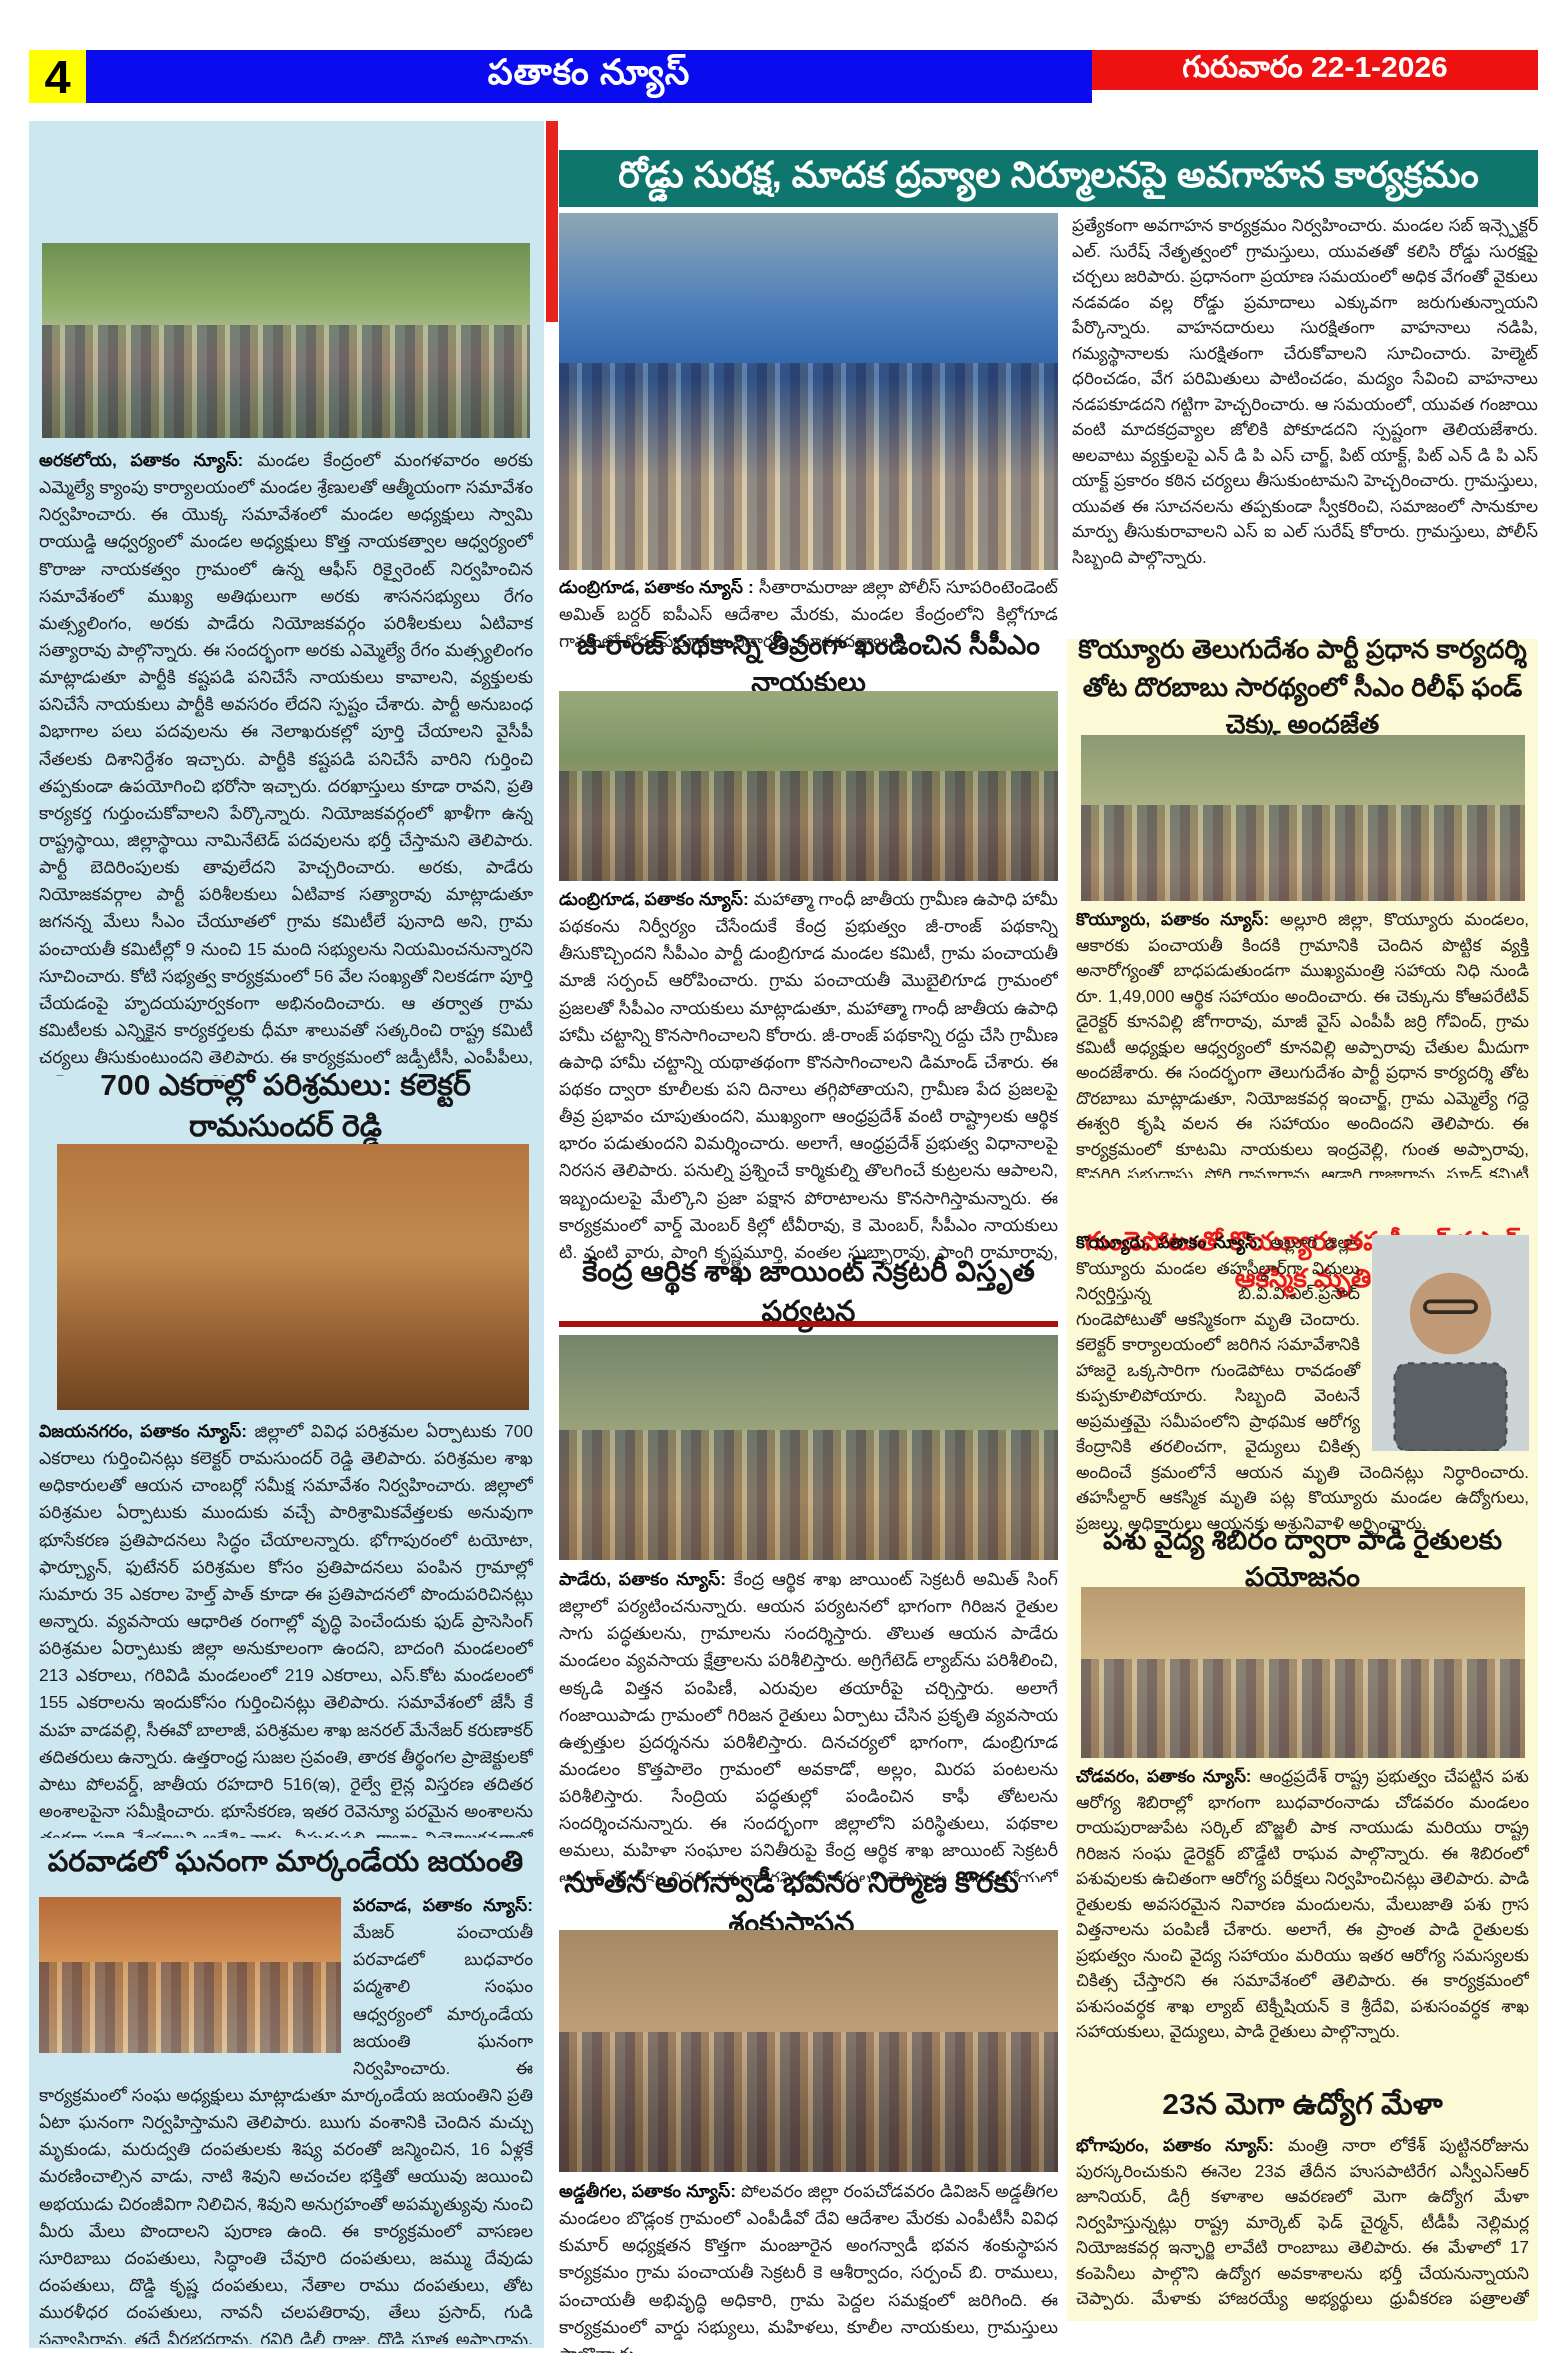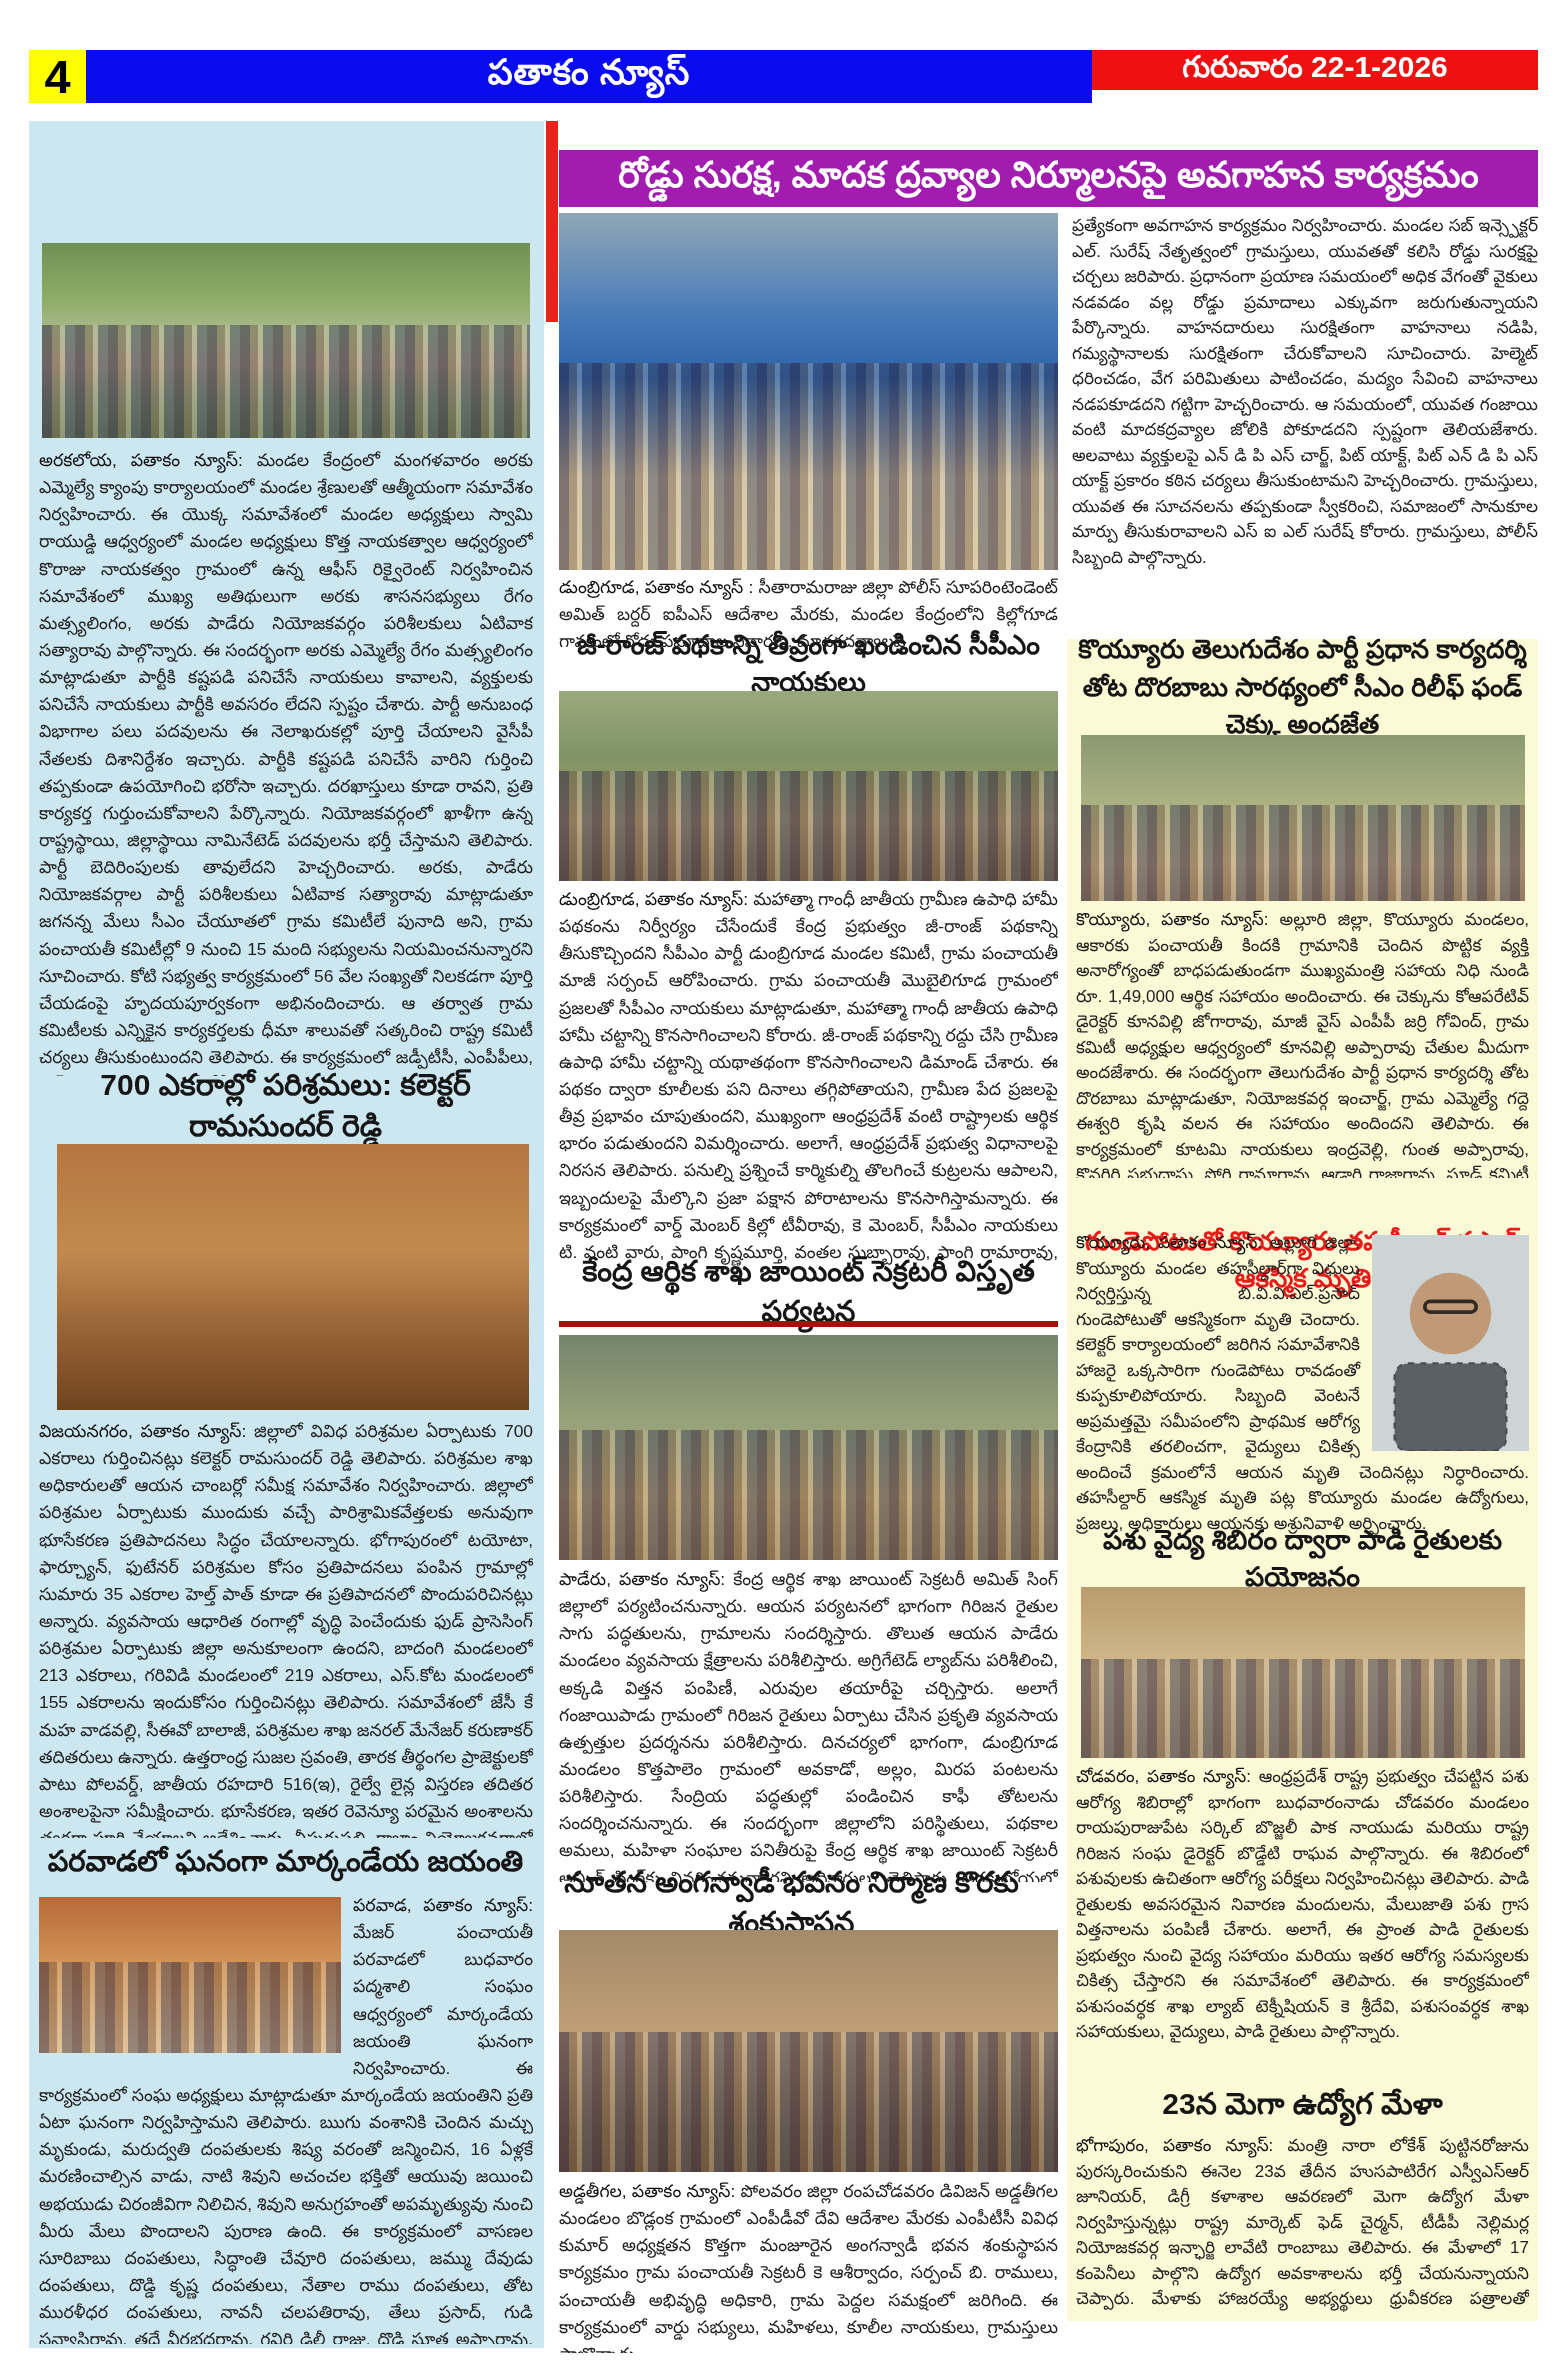--- a/index.html
+++ b/index.html
@@ -17,29 +17,29 @@
             display:flex;align-items:center;justify-content:center}
 
   
   .panel-blue{background:#cde7f1}
   .panel-cream{background:#fcf9d6}
   .red-divider{background:#e6231c}
 
   
   .hl{font-weight:bold;text-align:center;display:flex;align-items:center;justify-content:center}
   .hl-pink{color:#e62e80;font-size:31px;line-height:1.45}
-  .hl-banner{background:#a21caf;color:#ffffff;font-size:36px}
+  .hl-banner{background:#0f766e;color:#ffffff;font-size:36px}
   .hl-black{color:#161616}
   .hl-red{color:#e81b1b}
   .rule-red{background:#a31309}
 
   
   .body-text{font-size:17.4px;line-height:1.56;text-align:justify;color:#1d1d1d;overflow:hidden}
   .body-sm{font-size:17px;line-height:1.5}
-  .dateline{font-weight:normal;color:#0d0d0d}
+  .dateline{font-weight:bold;color:#0d0d0d}
 
   
   .photo{overflow:hidden;position:absolute}
   .photo-inline{overflow:hidden;position:relative}
   .crowd::after{content:"";position:absolute;left:0;right:0;bottom:0;height:58%;
     background:repeating-linear-gradient(90deg,
       rgba(38,30,58,.50) 0 9.8px, rgba(96,72,58,.38) 9.8px 18px,
       rgba(205,195,175,.28) 18px 23.4px, rgba(52,60,88,.45) 23.4px 33px);}
   .ph-araku{background:linear-gradient(180deg,#6f9054 0%,#8fae68 30%,#a9b98c 45%,#b7a98e 62%,#8e9b7a 80%,#75875f 100%)}
   .ph-road{background:linear-gradient(180deg,#8fa7b5 0%,#4a7cba 28%,#2d63aa 46%,#d8c9a8 74%,#e2cfa4 100%)}

